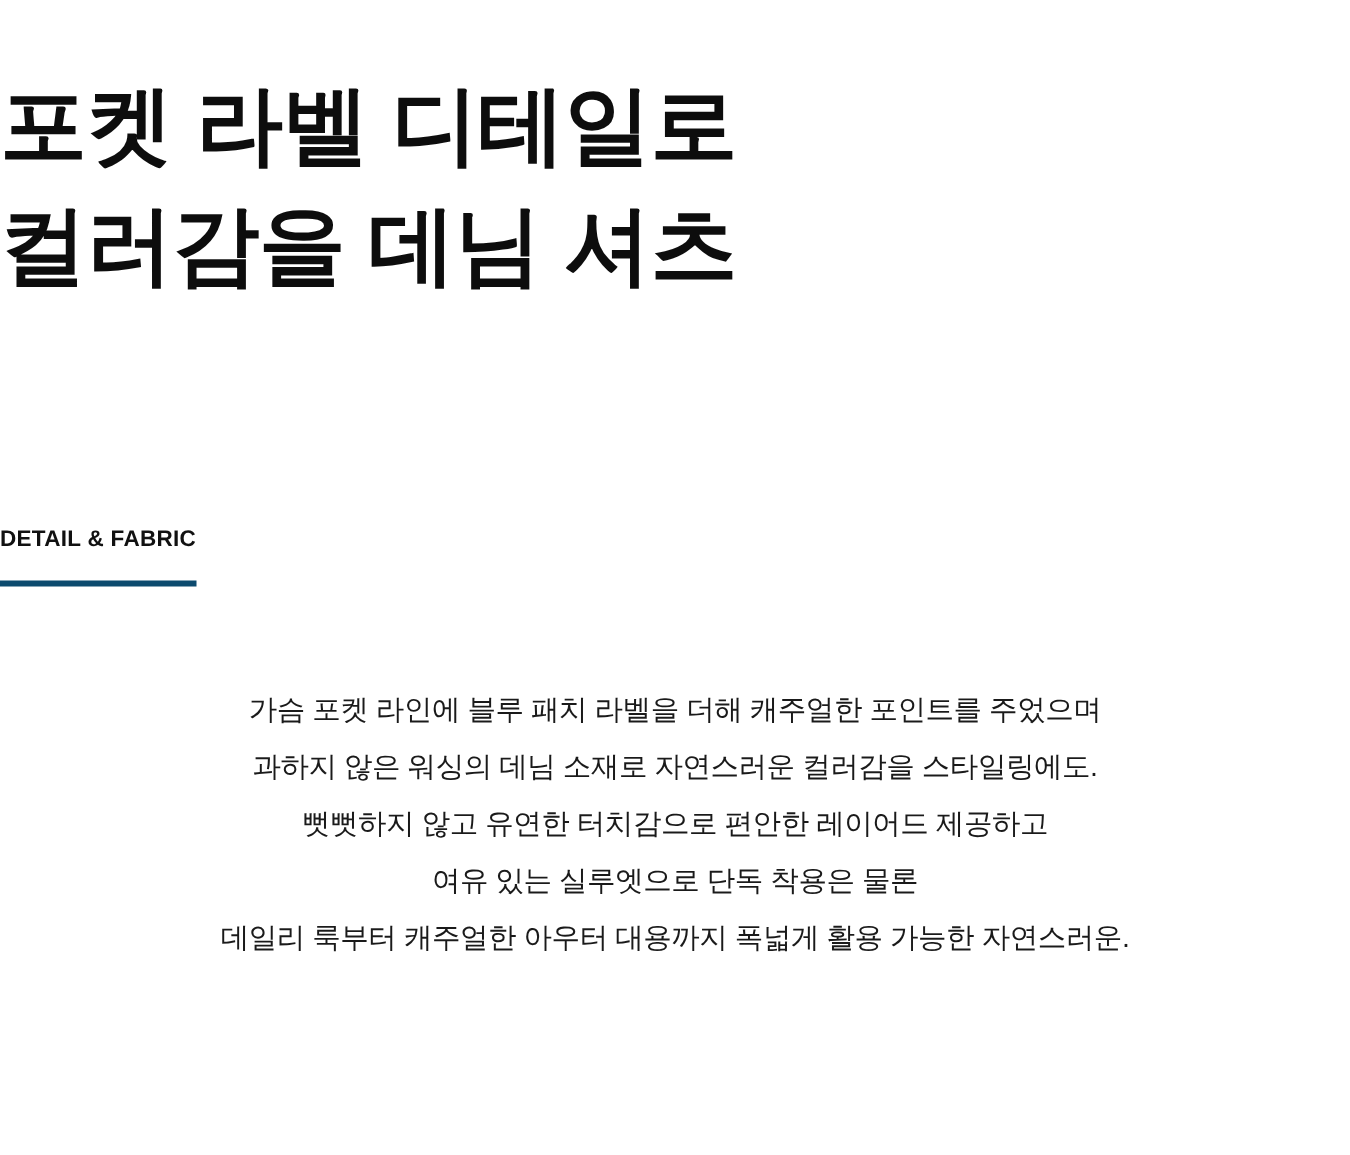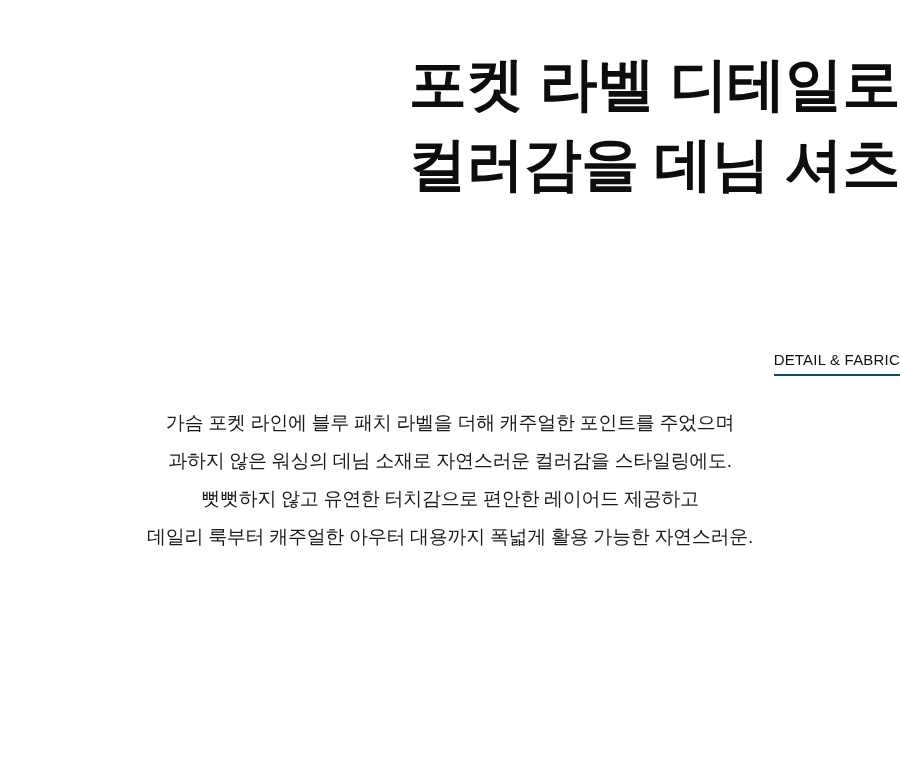--- a/index.html
+++ b/index.html
@@ -13,21 +13,21 @@
     font-family: "Liberation Sans", "DejaVu Sans", sans-serif;
     color: #111111;
     overflow: hidden;
   }
   .page {
     width: 900px;
     height: 770px;
     box-sizing: border-box;
     display: flex;
     flex-direction: column;
-    align-items: flex-end;
+    align-items: flex-start;
   }
 
   
   .headline {
     margin-top: 44px;
     text-align: center;
     font-weight: 700;
     font-size: 58px;
     line-height: 1.38;
     letter-spacing: -0.5px;
@@ -39,30 +39,30 @@
   }
 
   
   .section-label-wrap {
     margin-top: 108px;
     text-align: center;
   }
   .section-label {
     display: inline-block;
     font-size: 15px;
-    font-weight: 400;
+    font-weight: 700;
     letter-spacing: 0.2px;
     color: #111111;
-    padding-bottom: 6px;
-    border-bottom: 2px solid #0c4a6e;
+    padding-bottom: 19px;
+    border-bottom: 4px solid #0c4a6e;
   }
 
   
   .body-copy {
-    margin-top: 28px;
+    margin-top: 64px;
     text-align: center;
     font-size: 19px;
     line-height: 2.0;
     color: #1a1a1a;
     letter-spacing: -0.3px;
     width: 900px;
   }
   .body-copy .line {
     display: block;
     white-space: nowrap;
@@ -79,16 +79,17 @@
   </h1>
 
   <div class="section-label-wrap">
     <span class="section-label">DETAIL &amp; FABRIC</span>
   </div>
 
   <div class="body-copy">
     <span class="line">가슴 포켓 라인에 블루 패치 라벨을 더해 캐주얼한 포인트를 주었으며</span>
     <span class="line">과하지 않은 워싱의 데님 소재로 자연스러운 컬러감을 스타일링에도.</span>
     <span class="line">뻣뻣하지 않고 유연한 터치감으로 편안한 레이어드 제공하고</span>
+    <span class="line">여유 있는 실루엣으로 단독 착용은 물론</span>
     <span class="line">데일리 룩부터 캐주얼한 아우터 대용까지 폭넓게 활용 가능한 자연스러운.</span>
   </div>
 
 </div>
 
 </body></html>

